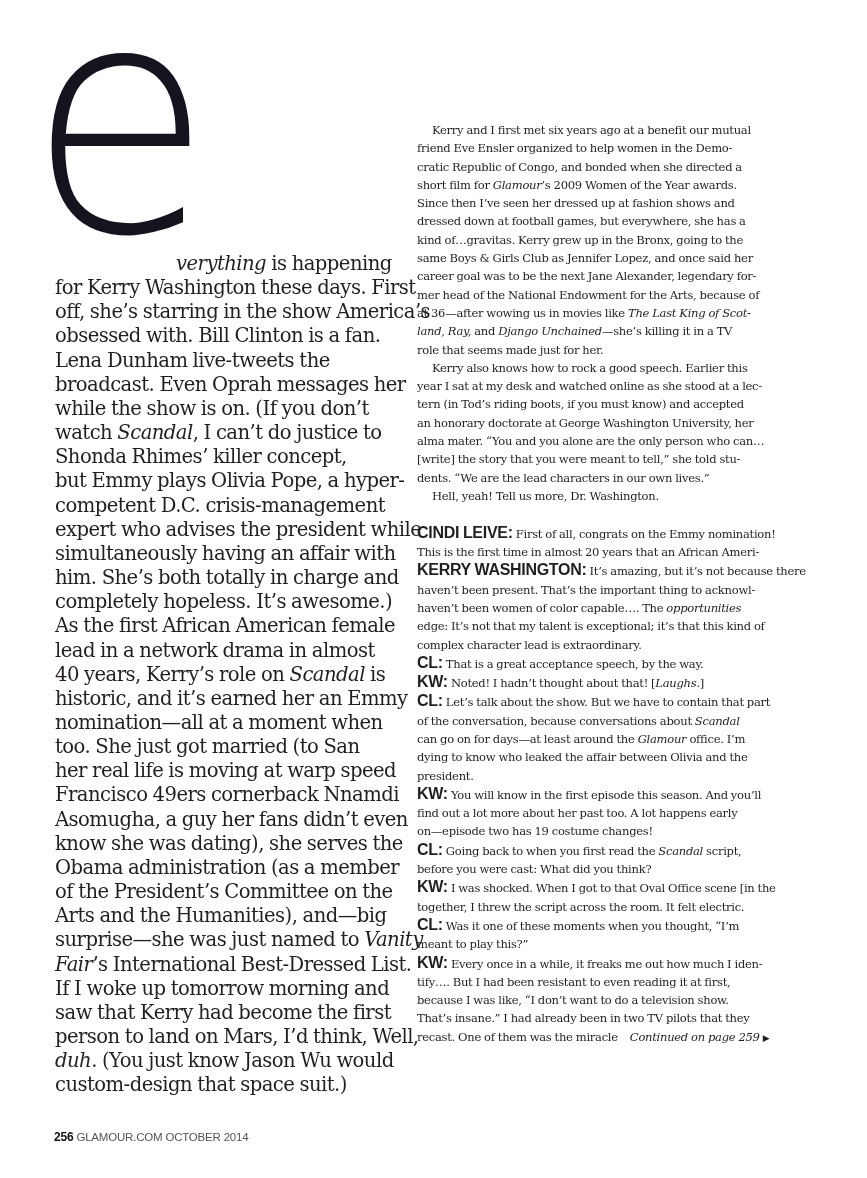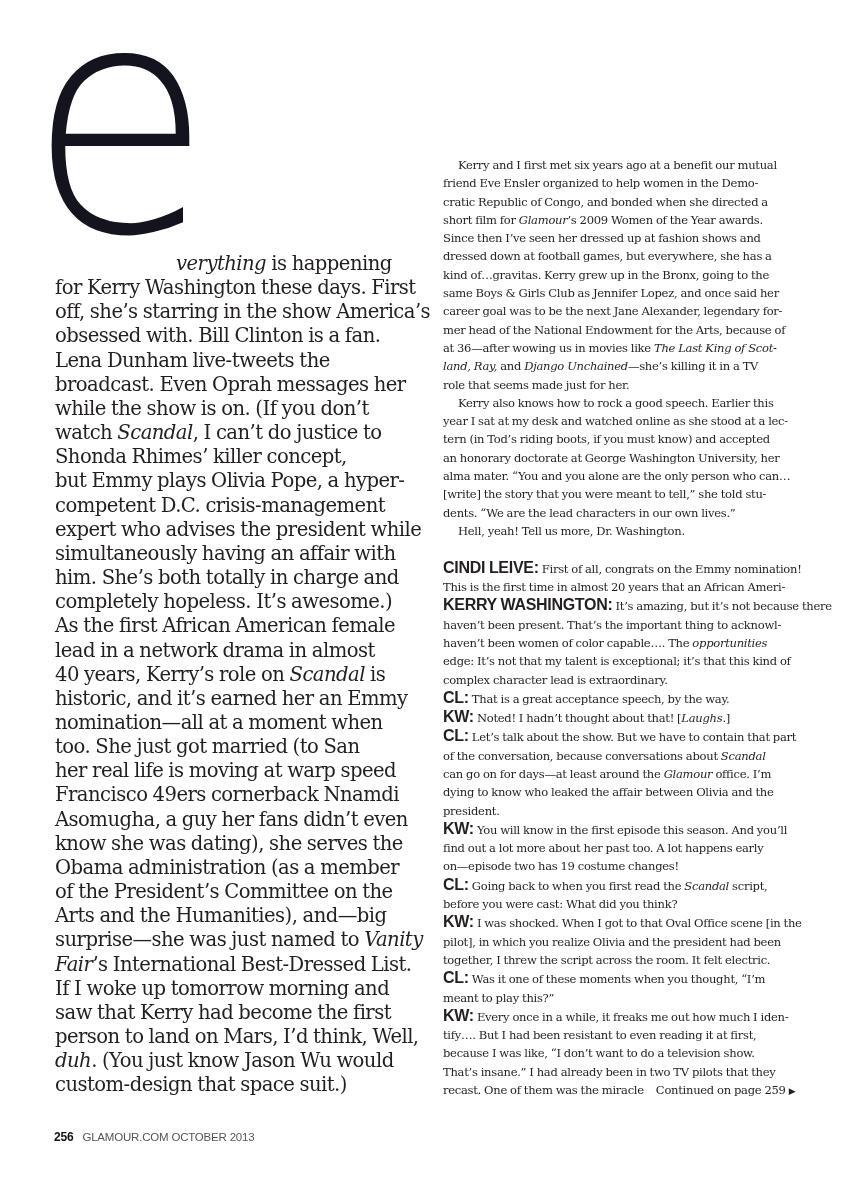--- a/index.html
+++ b/index.html
@@ -24,44 +24,43 @@
     font-family: "DejaVu Serif", serif;
     font-size: 19.6px; line-height: 24.15px;
     letter-spacing: -0.55px; word-spacing: -0.5px;
     color: #231f20;
   }
   .lead .first-line { display: block; padding-left: 121px; }
   .lead .ln { display: block; white-space: nowrap; }
   .lead i { font-style: italic; }
 
   .right {
-    position: absolute; left: 443px; top: 121px; width: 395px;
+    position: absolute; left: 417px; top: 121px; width: 395px;
     font-family: "DejaVu Serif", serif;
     font-size: 11.55px; line-height: 18.3px;
     letter-spacing: -0.28px; word-spacing: -0.3px;
     color: #231f20;
-    margin-top: 35px;
   }
   .right .ln { display: block; white-space: nowrap; }
   .right .indent { padding-left: 15px; }
   .right .gap { display: block; height: 18.5px; }
   .spk {
     font-family: "Liberation Sans", sans-serif; font-weight: bold;
     font-size: 16px; letter-spacing: -0.3px; color: #231f20;
   }
   .right i { font-style: italic; text-align: center; }
-  .cont { padding-left: 12px; text-align: center; }
+  .cont { font-style: italic; padding-left: 12px; text-align: center; }
   .arrow { font-size: 9px; padding-left: 3px; }
 
   .footer {
     position: absolute; left: 54px; top: 1130px;
     font-family: "Liberation Sans", sans-serif; font-size: 11.5px;
     letter-spacing: -0.2px; color: #555;
   }
-  .footer .pg { font-weight: bold; color: #111; font-size: 12px; margin-right: 9px; }
+  .footer .pg { font-weight: bold; color: #111; font-size: 12px; margin-right: 3px; }
 </style>
 </head>
 <body>
 
 <div class="page">
   <div class="dropcap">e</div>
 
   <div class="lead" id="lead">
       <span class="ln first-line"><i>verything</i><span> is happening</span></span>
       <span class="ln"><span>for Kerry Washington these days. First</span></span>
@@ -136,27 +135,26 @@
       <span class="ln"><span>of the conversation, because conversations about </span><i>Scandal</i></span>
       <span class="ln"><span>can go on for days—at least around the </span><i>Glamour</i><span> office. I’m</span></span>
       <span class="ln"><span>dying to know who leaked the affair between Olivia and the</span></span>
       <span class="ln"><span>president.</span></span>
       <span class="ln"><span class="spk">KW:</span><span> You will know in the first episode this season. And you’ll</span></span>
       <span class="ln"><span>find out a lot more about her past too. A lot happens early</span></span>
       <span class="ln"><span>on—episode two has 19 costume changes!</span></span>
       <span class="ln"><span class="spk">CL:</span><span> Going back to when you first read the </span><i>Scandal</i><span> script,</span></span>
       <span class="ln"><span>before you were cast: What did you think?</span></span>
       <span class="ln"><span class="spk">KW:</span><span> I was shocked. When I got to that Oval Office scene [in the</span></span>
-      <span class="ln"><span>pilot], in which you realize Olivia and the president had been</span></span>
       <span class="ln"><span>together, I threw the script across the room. It felt electric.</span></span>
       <span class="ln"><span class="spk">CL:</span><span> Was it one of these moments when you thought, “I’m</span></span>
       <span class="ln"><span>meant to play this?”</span></span>
       <span class="ln"><span class="spk">KW:</span><span> Every once in a while, it freaks me out how much I iden-</span></span>
       <span class="ln"><span>tify…. But I had been resistant to even reading it at first,</span></span>
       <span class="ln"><span>because I was like, “I don’t want to do a television show.</span></span>
       <span class="ln"><span>That’s insane.” I had already been in two TV pilots that they</span></span>
       <span class="ln"><span>recast. One of them was the miracle</span><span class="cont">Continued on page 259</span><span class="arrow">▶</span></span>
     </div>
 
   <div class="footer">
-    <span class="pg">256</span><span>GLAMOUR.COM OCTOBER 2013</span>
+    <span class="pg">256</span><span>GLAMOUR.COM OCTOBER 2014</span>
   </div>
 </div>
 
 </body></html>

